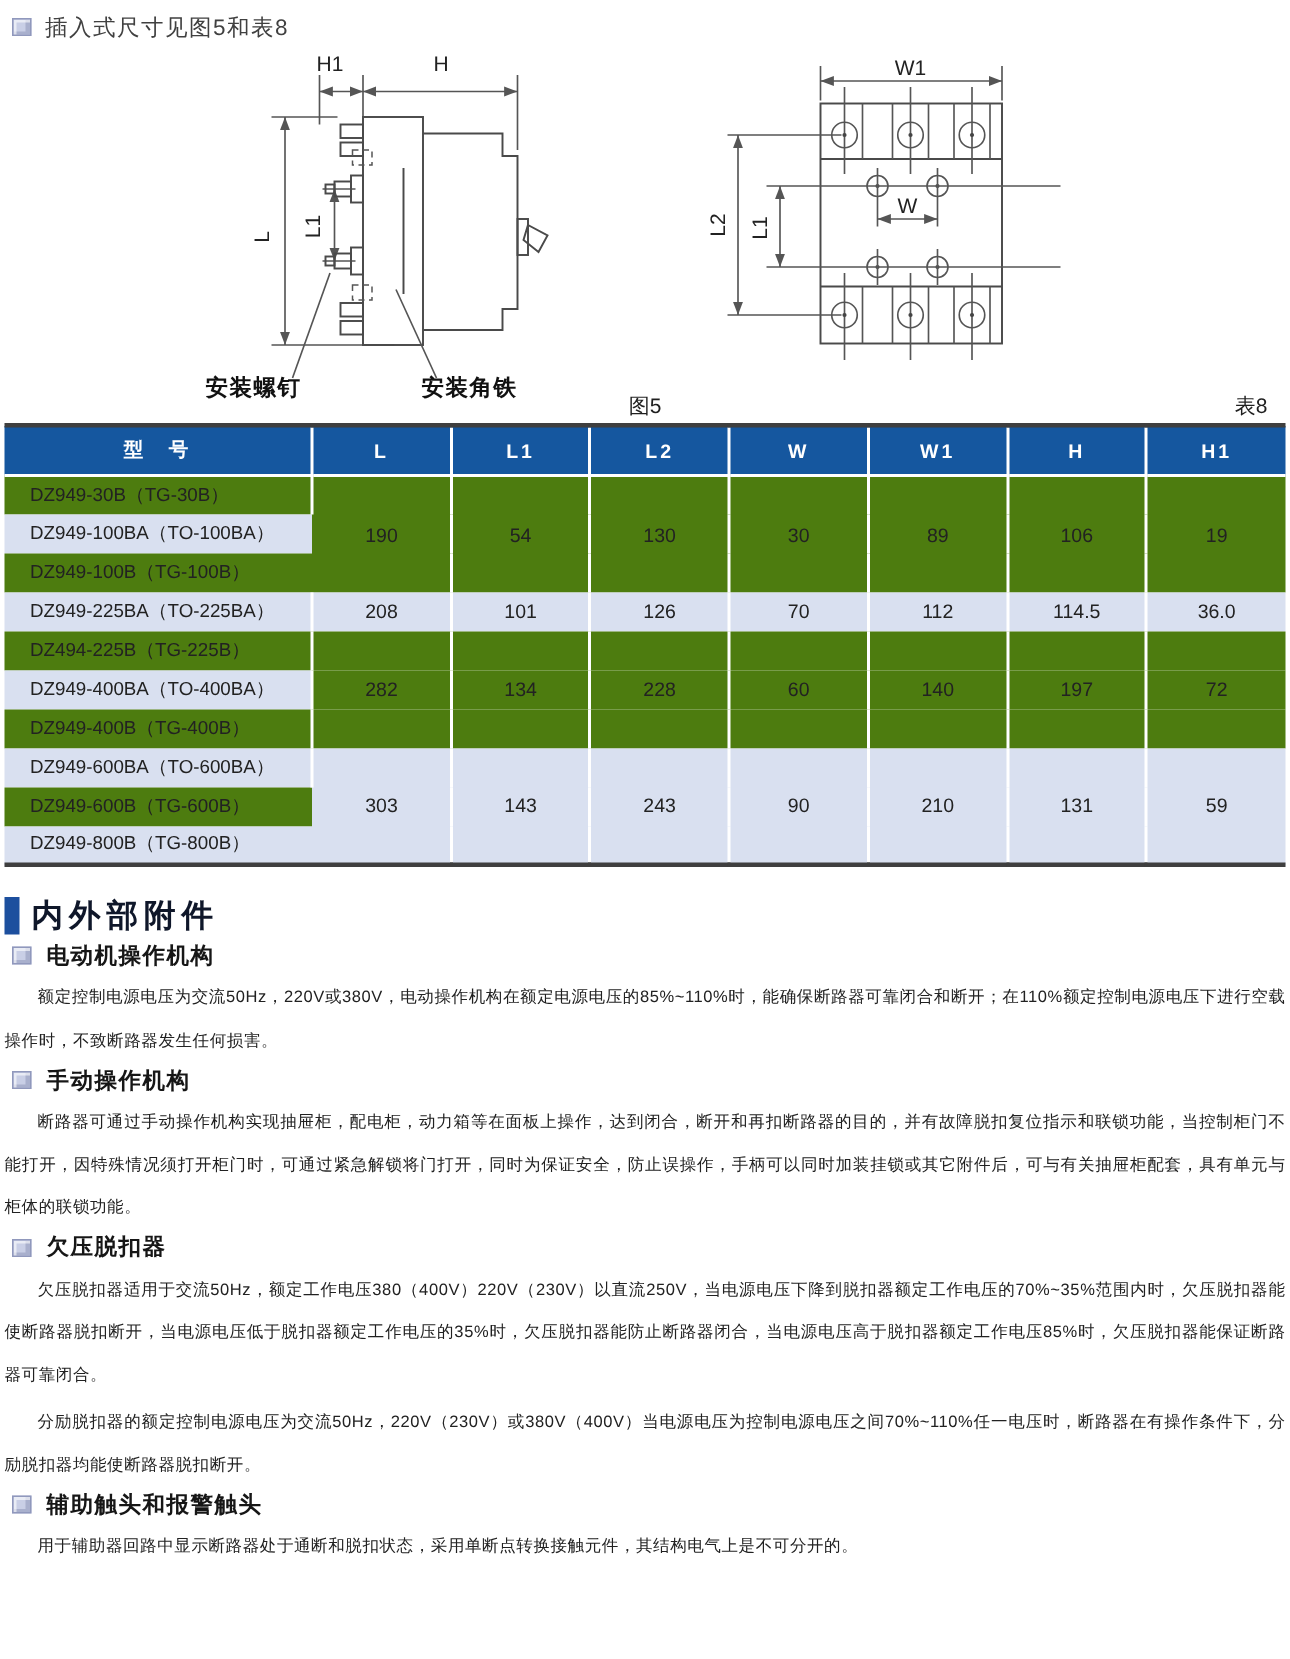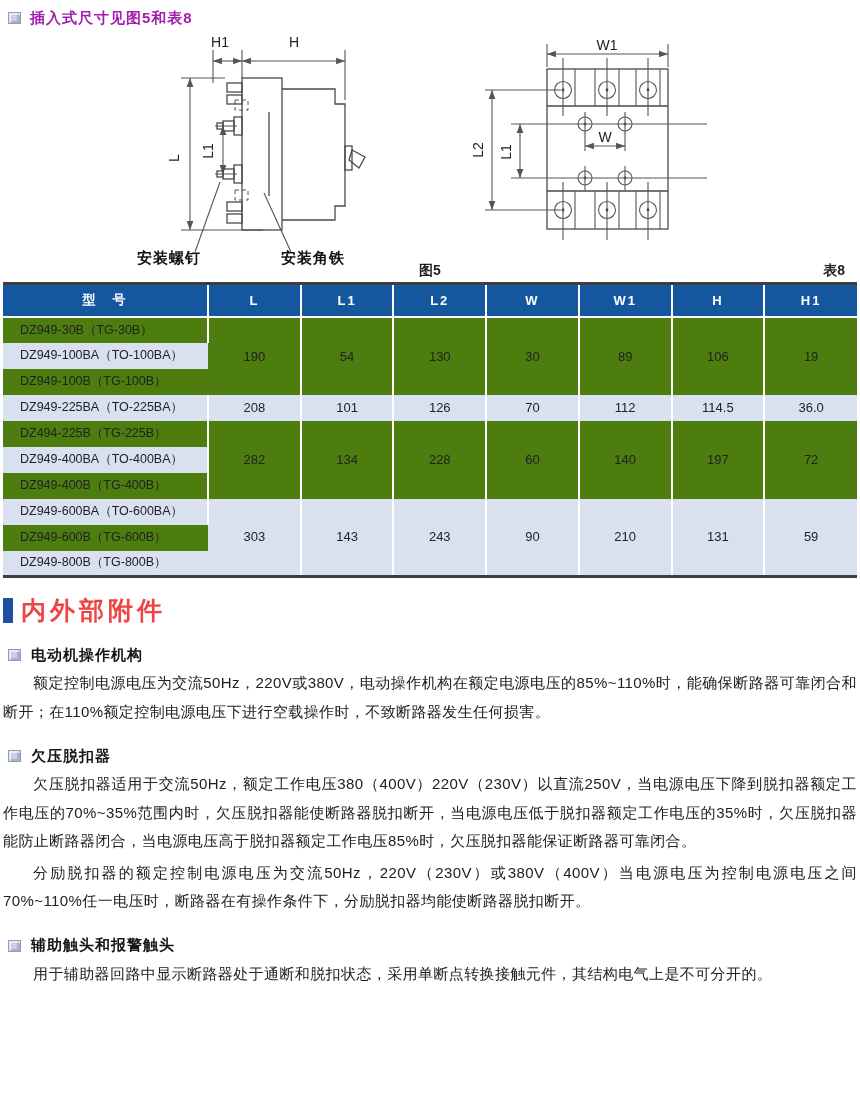--- a/index.html
+++ b/index.html
@@ -18,62 +18,62 @@
   }
   .page{width:860px;padding:6px 3px 0 3px;}
 
   
   .topline{display:flex;align-items:center;gap:9px;padding-left:5px;height:24px;}
   .bullet{
     display:inline-block;width:13px;height:12px;flex:0 0 auto;
     background:#c9cfe6;border:1px solid #9098bc;
     box-shadow:inset 2px 2px 0 rgba(255,255,255,.6), inset -3px -2px 0 rgba(130,138,175,.45);
   }
-  .topline-text{font-size:15px;font-weight:bold;letter-spacing:1px;color:#a21caf;}
+  .topline-text{font-size:15px;font-weight:normal;letter-spacing:1px;color:#404040;}
 
   
   .figure-area{position:relative;height:228px;margin-top:4px;}
   .fig-left{position:absolute;left:110px;top:0;}
   .fig-right{position:absolute;left:462px;top:4px;}
   svg{display:block;}
   .dline{stroke:var(--line);stroke-width:1.1;fill:none;}
   .dthick{stroke:#4a4a4a;stroke-width:1.3;fill:none;}
   .dash{stroke:var(--line);stroke-width:1;fill:none;stroke-dasharray:4 3;}
   .dimtxt{font-size:14px;fill:#222;font-family:"Liberation Sans",sans-serif;}
   .figlab{font-size:15px;font-weight:bold;fill:#111;font-family:"Liberation Sans",sans-serif;letter-spacing:1px;}
 
   .caption-row{position:relative;height:20px;margin-top:0;}
-  .fig-caption{position:absolute;left:50%;transform:translateX(-50%);font-size:14px;font-weight:bold;}
-  .tbl-caption{position:absolute;right:12px;font-size:14px;font-weight:bold;}
+  .fig-caption{position:absolute;left:50%;transform:translateX(-50%);font-size:14px;font-weight:normal;}
+  .tbl-caption{position:absolute;right:12px;font-size:14px;font-weight:normal;}
 
   
   table{width:100%;border-collapse:collapse;table-layout:fixed;
         border-top:3px solid var(--table-border);border-bottom:3px solid var(--table-border);}
   col.model-w{width:205px;}
   thead th{
     background:var(--header-blue);color:#fff;font-size:13px;font-weight:bold;
     height:33px;border-right:2px solid #fff;border-bottom:2px solid #fff;letter-spacing:2px;text-align:center;
   }
   thead th:last-child{border-right:none;}
   tbody td{height:26px;font-size:13px;color:#222;text-align:center;
            border-right:2px solid #fff;background:#4d7c0f;vertical-align:middle;}
   tbody td:last-child{border-right:none;}
   td.model{text-align:left;padding-left:17px;font-size:12.5px;}
   td.shade{background:var(--row-shade);}
 
   
   .section-title-row{display:flex;align-items:center;gap:8px;margin-top:17px;height:30px;}
   .title-bar{width:10px;height:25px;background:var(--section-bar);flex:0 0 auto;}
-  .section-title-row h2{margin:0;font-size:25px;font-weight:bold;letter-spacing:4px;color:#ef4444;}
+  .section-title-row h2{margin:0;font-size:21px;font-weight:bold;letter-spacing:4px;color:#0f172a;}
 
   .sub{margin-top:0;}
-  .subhead{display:flex;align-items:center;gap:10px;padding-left:5px;margin-top:19px;height:22px;}
+  .subhead{display:flex;align-items:center;gap:10px;padding-left:5px;margin-top:1px;height:22px;}
   .subhead span.txt{font-size:15px;font-weight:bold;letter-spacing:1px;color:#161616;}
   .para{
-    margin:3px 0 0 0;font-size:15px;line-height:28.5px;color:#212121;
+    margin:3px 0 0 0;font-size:11px;line-height:28.5px;color:#212121;
     text-align:justify;text-indent:2em;letter-spacing:0.4px;
   }
 </style>
 </head>
 <body>
 
 <div class="page">
 
   <div class="topline">
     <span class="bullet"></span>
@@ -296,20 +296,27 @@
       <div class="sub">
         <div class="subhead">
           <span class="bullet"></span>
           <span class="txt">电动机操作机构</span>
         </div>
         <p class="para">额定控制电源电压为交流50Hz，220V或380V，电动操作机构在额定电源电压的85%~110%时，能确保断路器可靠闭合和断开；在110%额定控制电源电压下进行空载操作时，不致断路器发生任何损害。</p>
       </div>
       <div class="sub">
         <div class="subhead">
           <span class="bullet"></span>
+          <span class="txt">手动操作机构</span>
+        </div>
+        <p class="para">断路器可通过手动操作机构实现抽屉柜，配电柜，动力箱等在面板上操作，达到闭合，断开和再扣断路器的目的，并有故障脱扣复位指示和联锁功能，当控制柜门不能打开，因特殊情况须打开柜门时，可通过紧急解锁将门打开，同时为保证安全，防止误操作，手柄可以同时加装挂锁或其它附件后，可与有关抽屉柜配套，具有单元与柜体的联锁功能。</p>
+      </div>
+      <div class="sub">
+        <div class="subhead">
+          <span class="bullet"></span>
           <span class="txt">欠压脱扣器</span>
         </div>
         <p class="para">欠压脱扣器适用于交流50Hz，额定工作电压380（400V）220V（230V）以直流250V，当电源电压下降到脱扣器额定工作电压的70%~35%范围内时，欠压脱扣器能使断路器脱扣断开，当电源电压低于脱扣器额定工作电压的35%时，欠压脱扣器能防止断路器闭合，当电源电压高于脱扣器额定工作电压85%时，欠压脱扣器能保证断路器可靠闭合。</p>
       </div>
       <div class="sub">
         <p class="para">分励脱扣器的额定控制电源电压为交流50Hz，220V（230V）或380V（400V）当电源电压为控制电源电压之间70%~110%任一电压时，断路器在有操作条件下，分励脱扣器均能使断路器脱扣断开。</p>
       </div>
       <div class="sub">
         <div class="subhead">
           <span class="bullet"></span>

